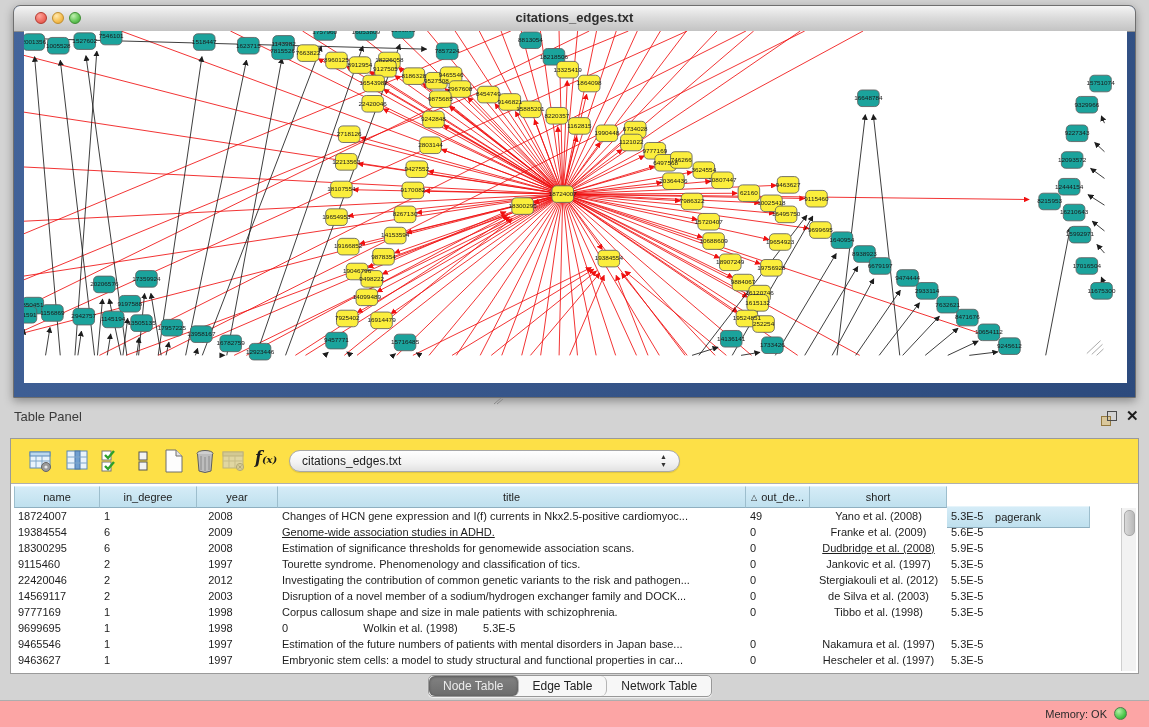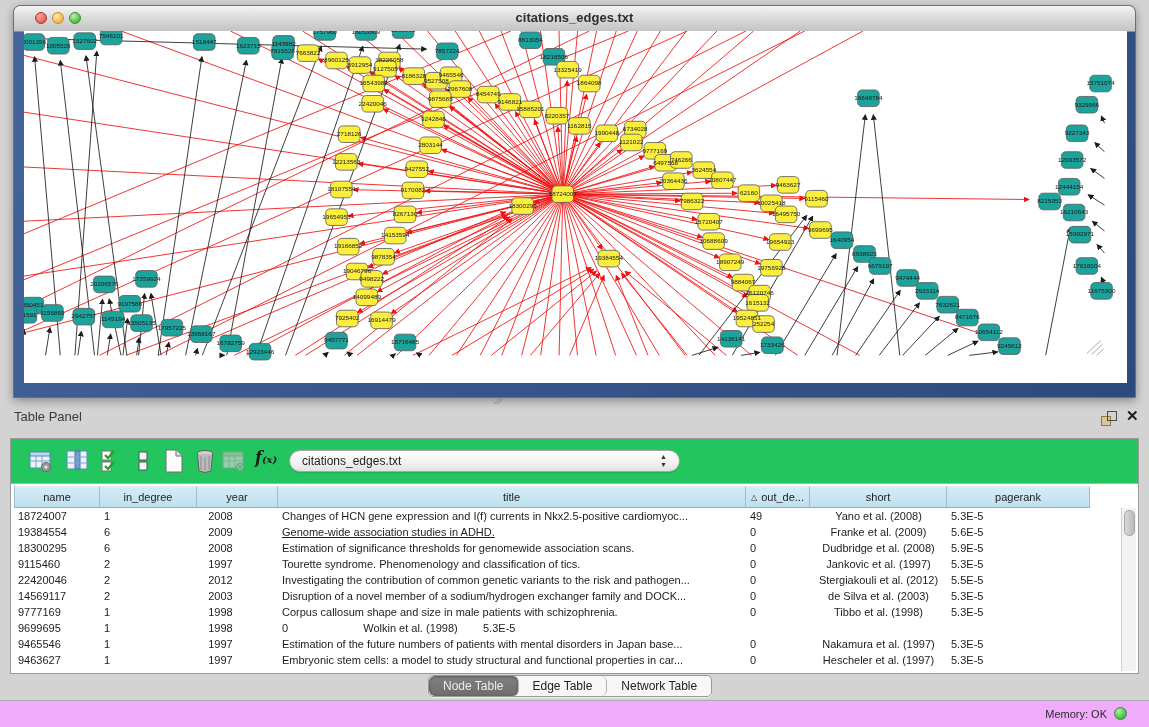--- a/index.html
+++ b/index.html
@@ -20,21 +20,21 @@
   .tl.yel{left:38px;background:radial-gradient(circle at 35% 30%,#ffe9b0,#f5bd4f 60%,#dd9d2f);border:1px solid #c08e2e;}
   .tl.grn{left:55px;background:radial-gradient(circle at 35% 30%,#c0f0b0,#61c455 60%,#3f9e35);border:1px solid #3e8e33;}
   #canvas{position:absolute;left:10px;top:25px;width:1103px;height:352px;background:#fff;overflow:hidden;}
   
   #tp-header{position:absolute;left:0;top:398px;width:1149px;height:40px;}
   #tp-title{position:absolute;left:14px;top:11px;font-size:13px;color:#3a3a3a;}
   #tp-float{position:absolute;left:1100px;top:12px;width:18px;height:17px;cursor:pointer;}
   #tp-close{position:absolute;left:1126px;top:9px;font-size:15px;font-weight:bold;color:#1c1c1c;cursor:pointer;}
   #split-grip{position:absolute;left:492px;top:397px;width:12px;height:8px;}
   #panel{position:absolute;left:10px;top:438px;width:1129px;height:236px;
-    border:1px solid #9a9a9a;background:#22c55e;box-sizing:border-box;}
+    border:1px solid #9a9a9a;background:#fde047;box-sizing:border-box;}
   #toolbar{position:absolute;left:0;top:0;right:0;height:44px;}
   .tbtn{position:absolute;top:9px;width:26px;height:26px;cursor:pointer;}
   #combobox{position:absolute;left:278px;top:11px;width:391px;height:22px;
     background:linear-gradient(#ffffff,#f2f2f2 60%,#e2e2e2);
     border:1px solid #a8a8a8;border-radius:11px;box-sizing:border-box;
     box-shadow:0 1px 1px rgba(0,0,0,.12);cursor:pointer;}
   #combobox .cv{position:absolute;left:12px;top:3px;font-size:12px;color:#1c1c1c;}
   #combobox .steppers{position:absolute;right:12px;top:2px;font-size:7px;line-height:8px;color:#333;text-align:center;}
   
   #table{position:absolute;left:0;top:44px;right:0;bottom:0;background:#fff;border-top:1px solid #b0b0b0;}
@@ -55,21 +55,21 @@
     background:linear-gradient(90deg,#d9d9d9,#b9b9b9);border:1px solid #a8a8a8;}
   
   #tabs{position:absolute;left:428px;top:675px;height:20px;display:flex;
     border:1px solid #989898;border-radius:5px;overflow:hidden;background:#f7f7f7;
     box-shadow:0 1px 1px rgba(255,255,255,.7);}
   .seg{padding:0 14px;font-size:12px;line-height:20px;color:#222;cursor:pointer;border-right:1px solid #b5b5b5;border-radius:6px;}
   .seg:last-child{border-right:none;}
   .seg.sel{background:linear-gradient(#828282,#6c6c6c);color:#ececec;box-shadow:inset 0 1px 3px rgba(0,0,0,.35);}
   
   #statusbar{position:absolute;left:0;top:700px;width:1149px;height:27px;
-    background:#f0abfc;border-top:1px solid #adadad;}
+    background:#fca5a5;border-top:1px solid #adadad;}
   #memlabel{position:absolute;right:42px;top:7px;font-size:11px;color:#2b2b2b;}
   #memdot{position:absolute;right:22px;top:6px;width:13px;height:13px;border-radius:50%;
     background:radial-gradient(circle at 35% 30%,#b3f0a6,#43c243 65%,#2f9c2f);
     border:1px solid #4e7d4e;box-sizing:border-box;}
 </style>
 </head>
 <body>
 
 <div id="screen">
 
@@ -605,21 +605,21 @@
           <div class="hcell" style="width: 468px;">
             <span>title</span>
           </div>
           <div class="hcell" style="width: 64px;">
             <span class="sortglyph">△</span>
             <span>out_de...</span>
           </div>
           <div class="hcell" style="width: 137px;">
             <span>short</span>
           </div>
-          <div class="hcell" style="width: 143px;">
+          <div class="hcell" style="width: 143px; margin-top: 20px;">
             <span>pagerank</span>
           </div>
         </div>
       <div id="tbody">
           <div class="trow">
             <div class="tcell al" style="width: 86px;">18724007</div>
             <div class="tcell al" style="width: 97px;">1</div>
             <div class="tcell ac" style="width: 81px; padding-right: 38px;">2008</div>
             <div class="tcell al" style="width: 468px;">Changes of HCN gene expression and I(f) currents in Nkx2.5-positive cardiomyoc...</div>
             <div class="tcell al" style="width: 64px;">49</div>
@@ -634,21 +634,21 @@
             <div class="tcell al" style="width: 64px;">0</div>
             <div class="tcell ac" style="width: 137px;">Franke et al. (2009)</div>
             <div class="tcell al" style="width: 143px;">5.6E-5</div>
           </div>
           <div class="trow">
             <div class="tcell al" style="width: 86px;">18300295</div>
             <div class="tcell al" style="width: 97px;">6</div>
             <div class="tcell ac" style="width: 81px; padding-right: 38px;">2008</div>
             <div class="tcell al" style="width: 468px;">Estimation of significance thresholds for genomewide association scans.</div>
             <div class="tcell al" style="width: 64px;">0</div>
-            <div class="tcell ac" style="width: 137px;">Dudbridge et al. (2008)</div>
+            <div class="tcell ac" style="width: 137px; text-decoration: underline;">Dudbridge et al. (2008)</div>
             <div class="tcell al" style="width: 143px;">5.9E-5</div>
           </div>
           <div class="trow">
             <div class="tcell al" style="width: 86px;">9115460</div>
             <div class="tcell al" style="width: 97px;">2</div>
             <div class="tcell ac" style="width: 81px; padding-right: 38px;">1997</div>
             <div class="tcell al" style="width: 468px;">Tourette syndrome. Phenomenology and classification of tics.</div>
             <div class="tcell al" style="width: 64px;">0</div>
             <div class="tcell ac" style="width: 137px;">Jankovic et al. (1997)</div>
             <div class="tcell al" style="width: 143px;">5.3E-5</div>

